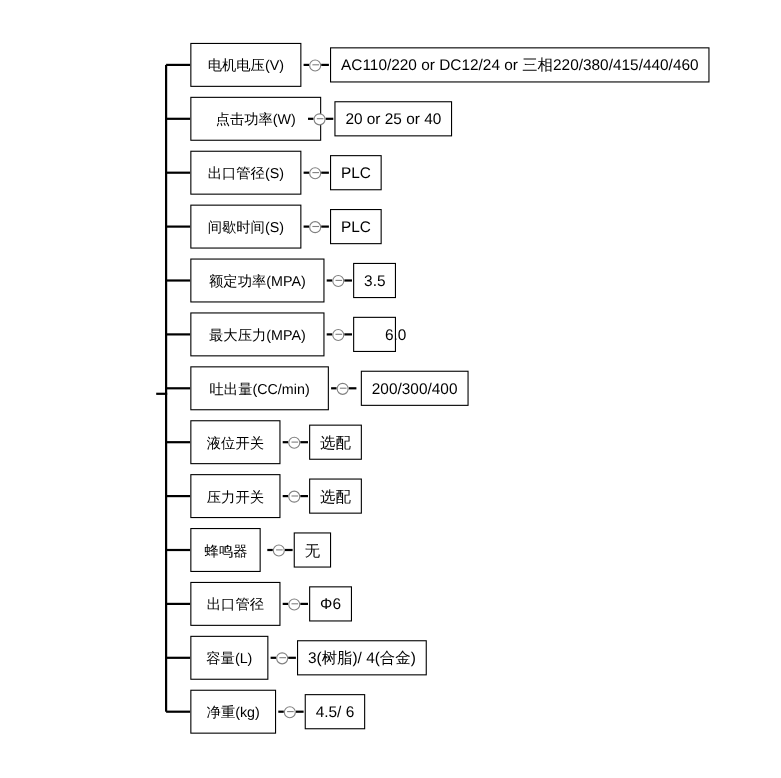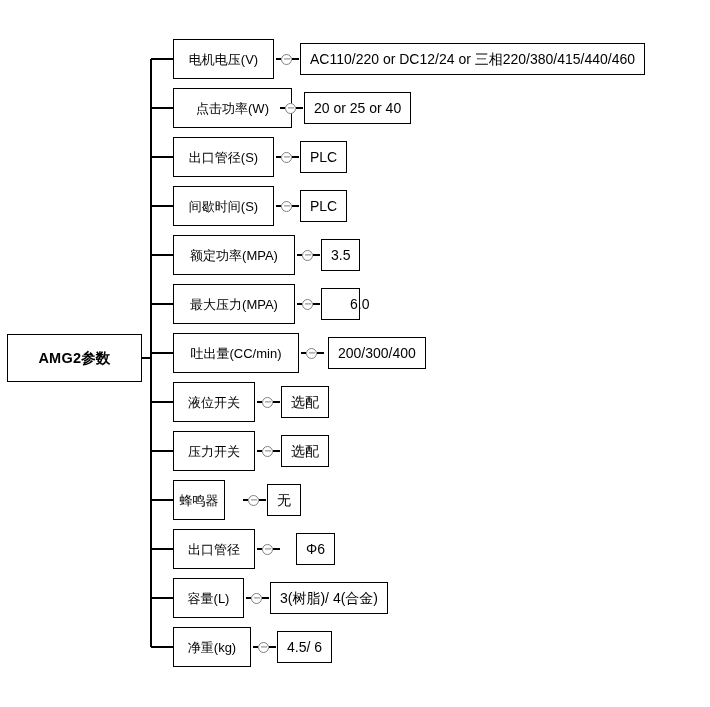--- a/index.html
+++ b/index.html
@@ -133,23 +133,20 @@
   .value-text {
     font-size: 14px;
     line-height: 1;
   }
 </style>
 </head>
 <body>
 
 <div id="diagram">
 
-  <div class="root-node">
-    <span class="root-label">AMG2参数</span>
-  </div>
 
   <div class="trunk-stub"></div>
   <div class="trunk-line" id="trunk" style="top: 59px; height: 588px;"></div>
 
   <div id="rows">
       <div class="row" style="top: 39px;">
         <div class="branch-h" style="width: 22px;"></div>
         <div class="label-box" style="width: 101px;">
           <span class="label-text">电机电压(V)</span>
         </div>
@@ -269,21 +266,21 @@
           <div class="conn-stub"></div>
           <div class="conn-circle"></div>
           <div class="conn-stub" style="width: 7px;"></div>
         </div>
         <div class="value-box" style="left: 281px; width: 48px;">
           <span class="value-text">选配</span>
         </div>
       </div>
       <div class="row" style="top: 480px;">
         <div class="branch-h" style="width: 22px;"></div>
-        <div class="label-box" style="width: 52px;">
+        <div class="label-box" style="width: 64px; justify-content: flex-end;">
           <span class="label-text">蜂鸣器</span>
         </div>
         <div class="connector" style="left: 243px;">
           <div class="conn-stub"></div>
           <div class="conn-circle"></div>
           <div class="conn-stub" style="width: 7px;"></div>
         </div>
         <div class="value-box" style="left: 267px; width: 34px;">
           <span class="value-text">无</span>
         </div>
@@ -291,21 +288,21 @@
       <div class="row" style="top: 529px;">
         <div class="branch-h" style="width: 22px;"></div>
         <div class="label-box" style="width: 82px;">
           <span class="label-text">出口管径</span>
         </div>
         <div class="connector" style="left: 257px;">
           <div class="conn-stub"></div>
           <div class="conn-circle"></div>
           <div class="conn-stub" style="width: 7px;"></div>
         </div>
-        <div class="value-box" style="left: 296px; width: 39px;">
+        <div class="value-box" style="left: 281px; width: 39px;">
           <span class="value-text">Φ6</span>
         </div>
       </div>
       <div class="row" style="top: 578px;">
         <div class="branch-h" style="width: 22px;"></div>
         <div class="label-box" style="width: 71px;">
           <span class="label-text">容量(L)</span>
         </div>
         <div class="connector" style="left: 246px;">
           <div class="conn-stub"></div>

